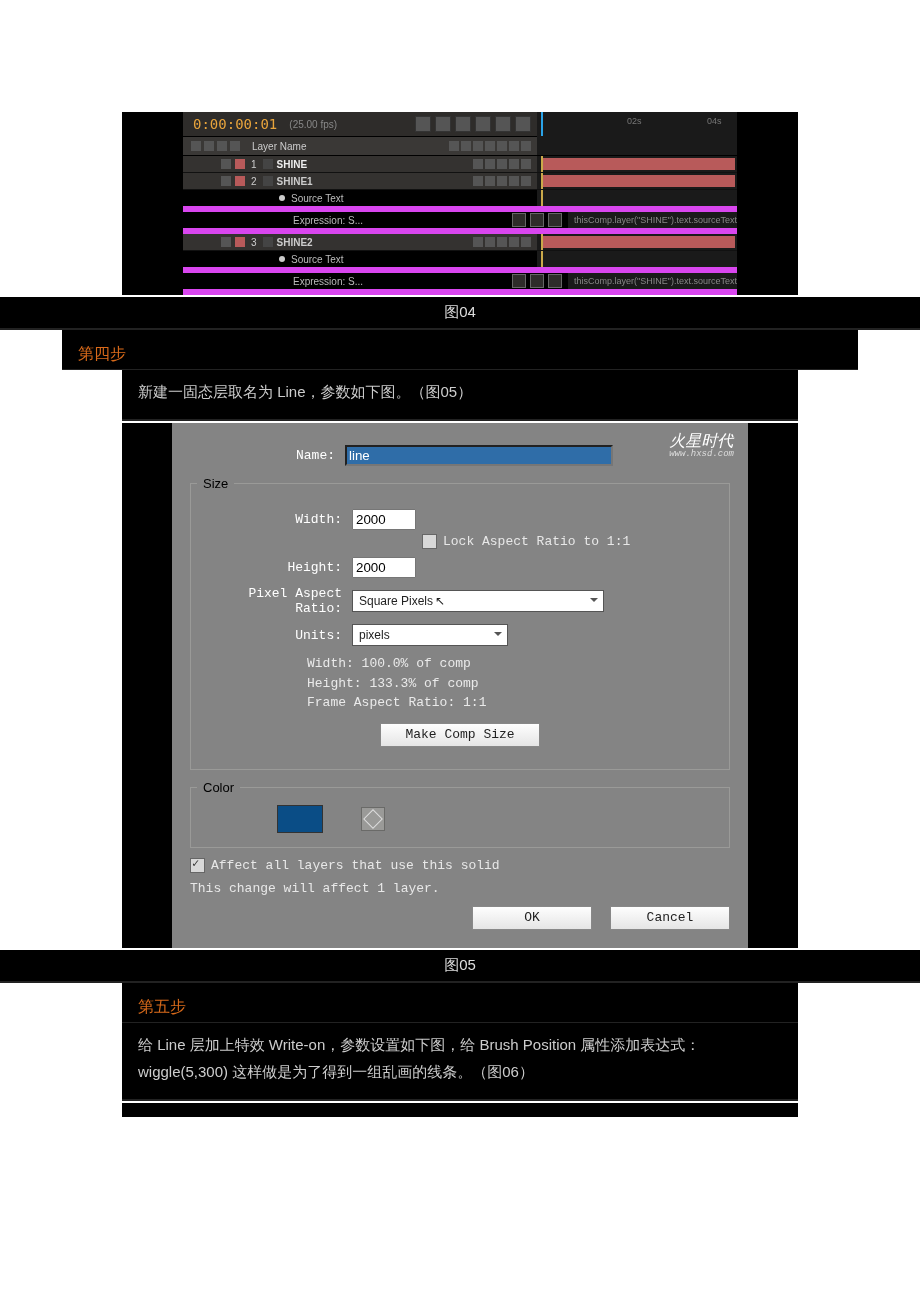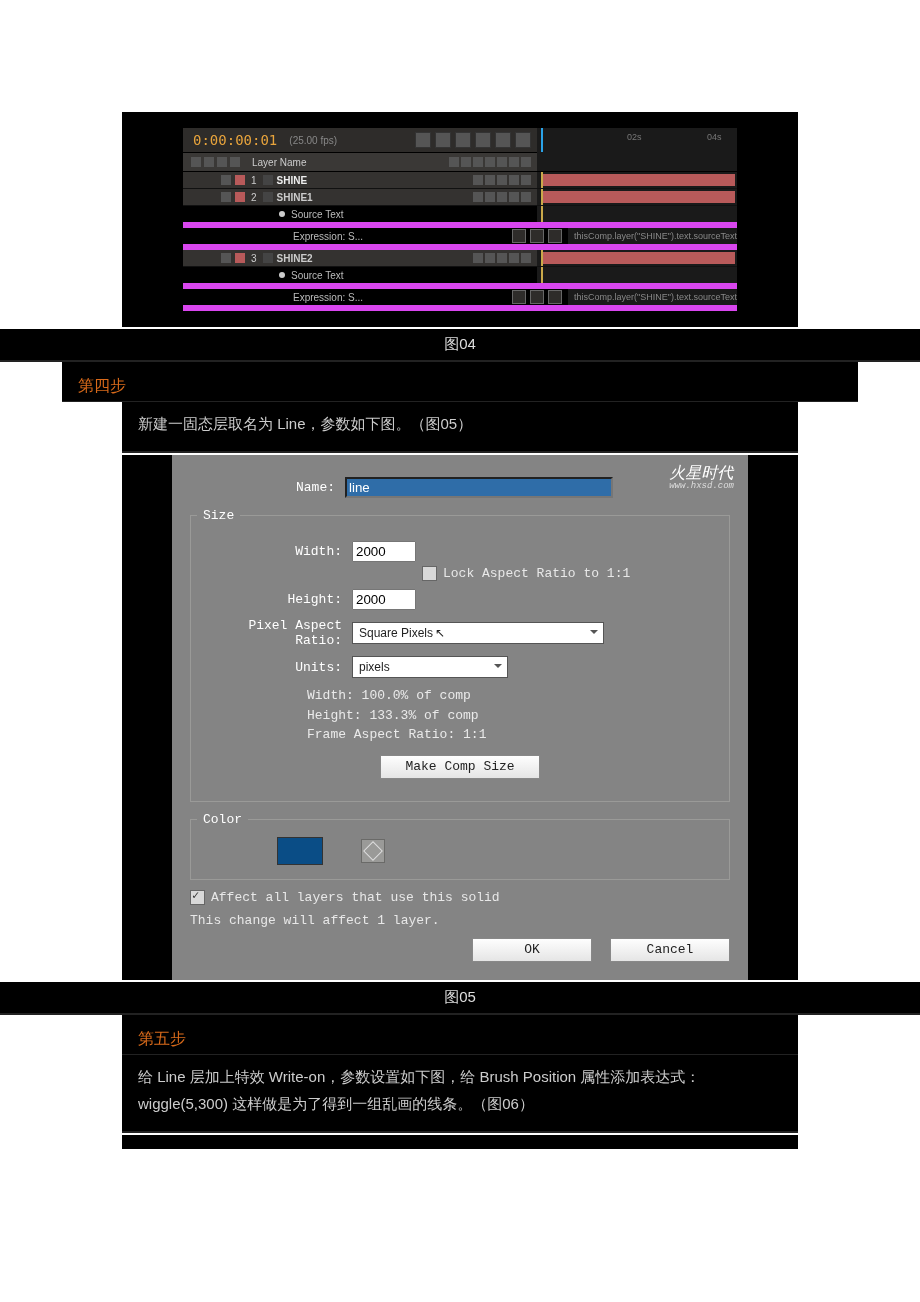--- a/index.html
+++ b/index.html
@@ -3,21 +3,21 @@
 <meta charset="utf-8">
 <style>
 html,body{margin:0;padding:0;background:#fff;font-family:"Microsoft YaHei",Arial,sans-serif;font-size:15px;color:#ccc}
 .page{width:920px;margin:0 auto;background:#fff;padding-top:112px;padding-bottom:220px}
 .block{background:#000;margin:0 122px 2px 122px}
 .caption{background:#000;color:#ddd;text-align:center;padding:6px 0;font-size:15px;border-bottom:2px solid #222}
 .step-title{color:#d96a1a;background:#000;padding:14px 16px 4px 16px;font-size:16px;border-bottom:1px solid #222}
 .step-body{background:#000;color:#ccc;padding:8px 16px 14px 16px;line-height:1.8;border-bottom:2px solid #222}
 
 
-.fig04{background:#000;padding:16px}
+.fig04{background:#000;padding:0}
 .tl{margin:0 auto;width:554px;background:#2e2c2a;font-size:10px;color:#bbb;font-family:Verdana,Arial,sans-serif}
 .tl-top{display:flex;align-items:center;height:24px;background:#2e2c2a;border-bottom:1px solid #000}
 .tl-time{color:#e8a43c;font-family:Consolas,monospace;font-size:14px;padding:0 12px 0 10px}
 .tl-fps{color:#888;font-size:10px}
 .tl-icons{margin-left:auto;display:flex;gap:4px;padding-right:6px}
 .tl-icons span{width:14px;height:14px;background:#555;border:1px solid #333;display:inline-block}
 .tl-right-top{width:200px;background:#1a1a1a;position:relative}
 .tl-right-top .marker{position:absolute;left:4px;top:0;width:2px;height:24px;background:#2aa3e8}
 .tl-right-top .lbl{position:absolute;top:4px;color:#777;font-size:9px}
 .tl-head{display:flex;height:18px;background:#3a3836;border-bottom:1px solid #000}
@@ -53,21 +53,21 @@
 
 
 .fig05{background:#000;padding:0}
 .dlg{width:540px;margin:0 auto;background:#848484;font-family:Consolas,"Courier New",monospace;font-size:13px;color:#e8e8e8;padding:14px 18px 18px 18px;position:relative}
 .dlg .brand{position:absolute;right:14px;top:8px;color:#fff;font-style:italic;font-size:16px}
 .dlg .brand .sub{font-size:9px;color:#ddd;display:block;text-align:right;margin-top:-3px}
 .dlg .frow{display:flex;align-items:center;margin:8px 0}
 .dlg .flab{width:145px;text-align:right;padding-right:10px;color:#ffffff}
 .dlg input.sel{background:#2f6da8;color:#fff}
 .dlg fieldset{border:1px solid #9a9a98;margin:10px 0;padding:10px 6px 14px 6px}
-.dlg legend{color:#ffffff;padding:0 6px;font-family:Liberation Mono, monospace}
+.dlg legend{color:#000000;padding:0 6px;font-family:Liberation Sans, sans-serif}
 .dlg .chk{width:13px;height:13px;background:#d8d8d8;border:1px solid #666;display:inline-block;vertical-align:middle;margin-right:6px}
 .dlg .chk.on{background:#d8d8d8;position:relative}
 .dlg .chk.on:after{content:"✓";position:absolute;left:1px;top:-3px;color:#333;font-size:12px}
 .dlg .dd{background:#fff;color:#222;border:1px solid #555;height:20px;display:flex;align-items:center;padding:0 18px 0 6px;position:relative;font-family:Tahoma,Arial,sans-serif;font-size:12px}
 .dlg .dd:after{content:"";position:absolute;right:5px;top:7px;border:4px solid transparent;border-top-color:#555}
 .dlg .info{margin-left:110px;color:#eaeaea;line-height:1.5}
 .dlg .btn{display:inline-block;background:linear-gradient(#fefefe,#e5e5e5);color:#222;border:1px solid #888;height:22px;line-height:22px;padding:0 24px;font-family:inherit;font-size:13px;text-align:center}
 .dlg .swatch{width:44px;height:26px;background:#0a4d86;border:1px solid #333;display:inline-block;vertical-align:middle;margin-left:80px}
 .dlg .eyedrop{width:22px;height:22px;background:#9a9a98;border:1px solid #6a6a68;display:inline-block;vertical-align:middle;margin-left:30px;position:relative}
 .dlg .eyedrop:after{content:"";position:absolute;left:4px;top:4px;width:12px;height:12px;border:1px solid #ddd;transform:rotate(45deg)}

